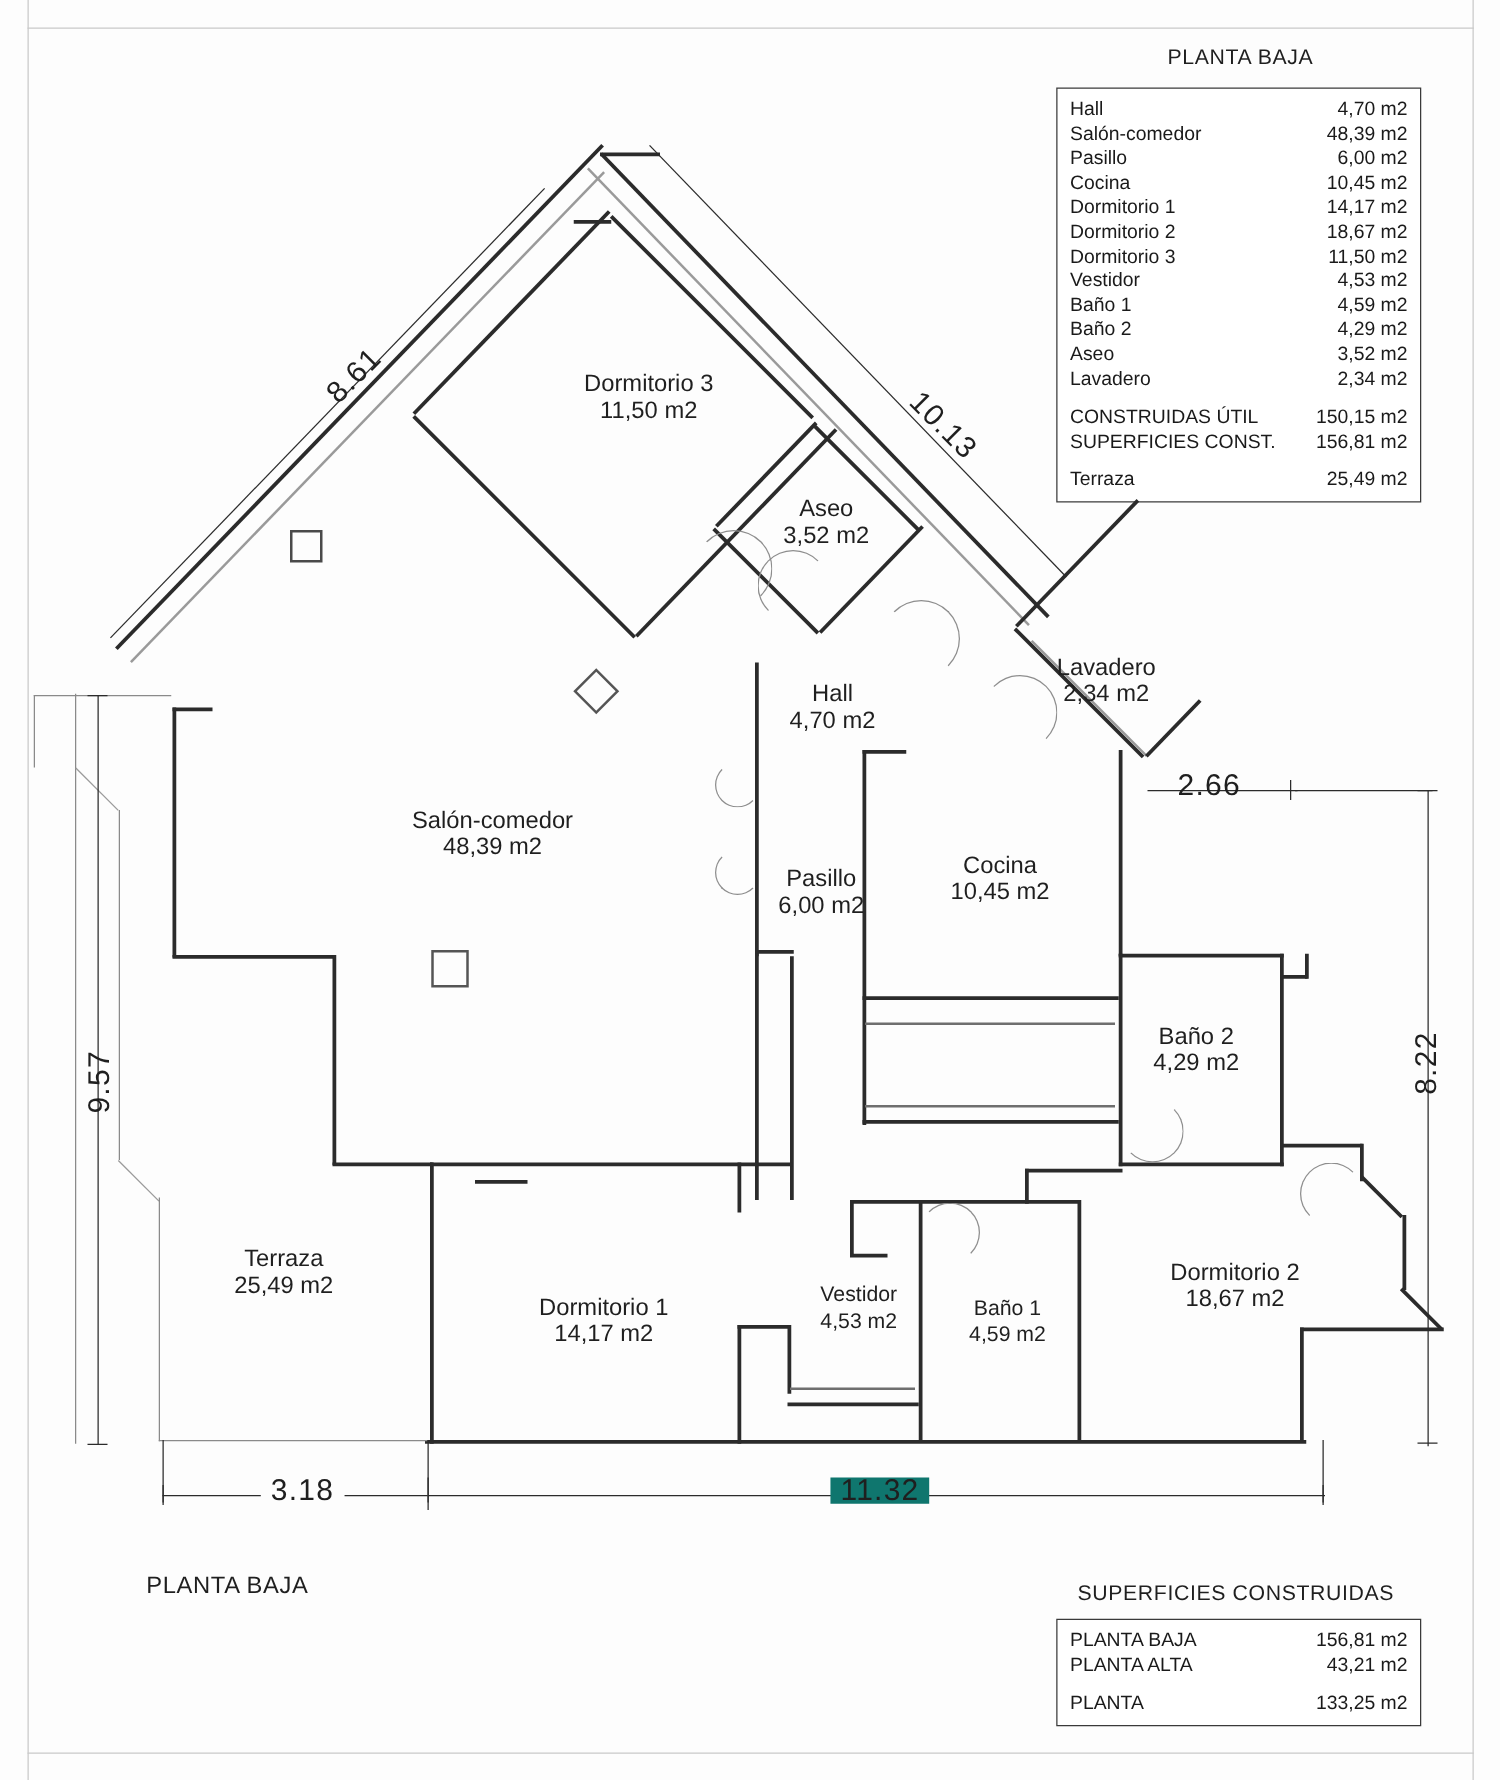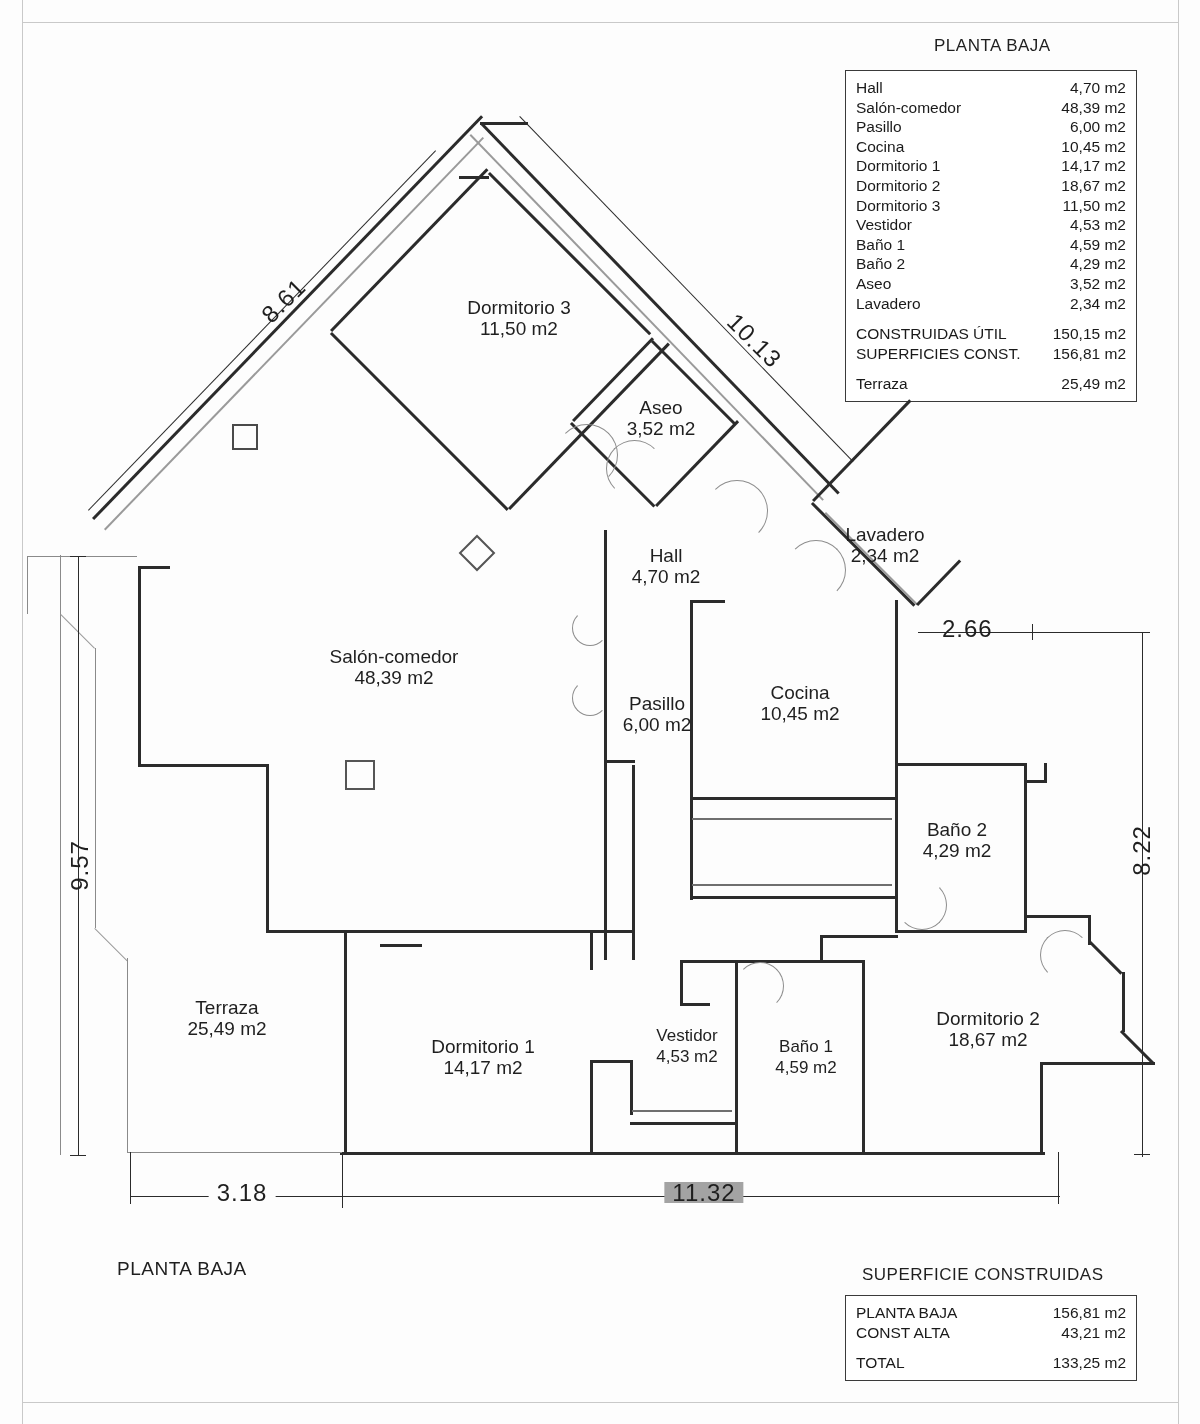--- a/index.html
+++ b/index.html
@@ -123,34 +123,34 @@
         <span>156,81 m2</span>
       </div>
     <div class="gap"></div>
     <div class="row">
         <span class="k">Terraza</span>
         <span>25,49 m2</span>
       </div>
     <div class="pad"></div>
   </div>
 
-  <div class="ttl" style="left:862px;top:1265px;font-size:17px;">SUPERFICIE CONSTRUIDAS</div>
+  <div class="ttl" style="left:862px;top:1265px;font-size:17px;">SUPERFICIES CONSTRUIDAS</div>
   <div class="tbl" style="left:845px;top:1295px;width:290px;">
     <div class="pad"></div>
     <div class="row">
         <span class="k">PLANTA BAJA</span>
         <span>156,81 m2</span>
       </div>
     <div class="row">
-        <span class="k">CONST ALTA</span>
+        <span class="k">PLANTA ALTA</span>
         <span>43,21 m2</span>
       </div>
     <div class="gap"></div>
     <div class="row">
-        <span class="k">TOTAL</span>
+        <span class="k">PLANTA</span>
         <span>133,25 m2</span>
       </div>
     <div class="pad"></div>
   </div>
 
   <div class="d" style="left:92px;top:518px;width:560px;transform:rotate(-46deg);"></div>
   <div class="d hair" style="left:104px;top:529px;width:545px;transform:rotate(-46deg);height:2px;"></div>
 
   <div class="d" style="left:482px;top:122px;width:515px;transform:rotate(46deg);"></div>
   <div class="d hair" style="left:471px;top:134px;width:508px;transform:rotate(46deg);height:2px;"></div>
@@ -335,19 +335,19 @@
   <div class="tickh" style="left:70px;top:1155px;"></div>
   <div class="lbl rot-v" style="left:54px;top:855px;font-size:24px;letter-spacing:1px;">9.57</div>
 
   <div class="dimline" style="left:130px;top:1196px;width:212px;"></div>
   <div class="tick" style="left:130px;top:1188px;"></div>
   <div class="tick" style="left:342px;top:1182px;height:26px;"></div>
   <div class="lbl c" style="left:242px;top:1182px;font-size:24px;letter-spacing:1px;background:#fdfdfd;padding:0 8px;">3.18</div>
 
   <div class="dimline" style="left:342px;top:1196px;width:718px;"></div>
   <div class="tick" style="left:1058px;top:1188px;"></div>
-  <div class="lbl c" style="left:704px;top:1182px;font-size:24px;letter-spacing:1px;background:#a3a3a3;padding:0 8px;">11.32</div>
+  <div class="lbl c" style="left:704px;top:1182px;font-size:24px;letter-spacing:1px;background:#0f766e;padding:0 8px;">11.32</div>
 
   <div class="dimlinev" style="left:342px;top:1152px;height:50px;"></div>
   <div class="dimlinev" style="left:1058px;top:1152px;height:50px;"></div>
   <div class="dimlinev" style="left:130px;top:1152px;height:50px;"></div>
 
 </div>
 
 </body></html>

